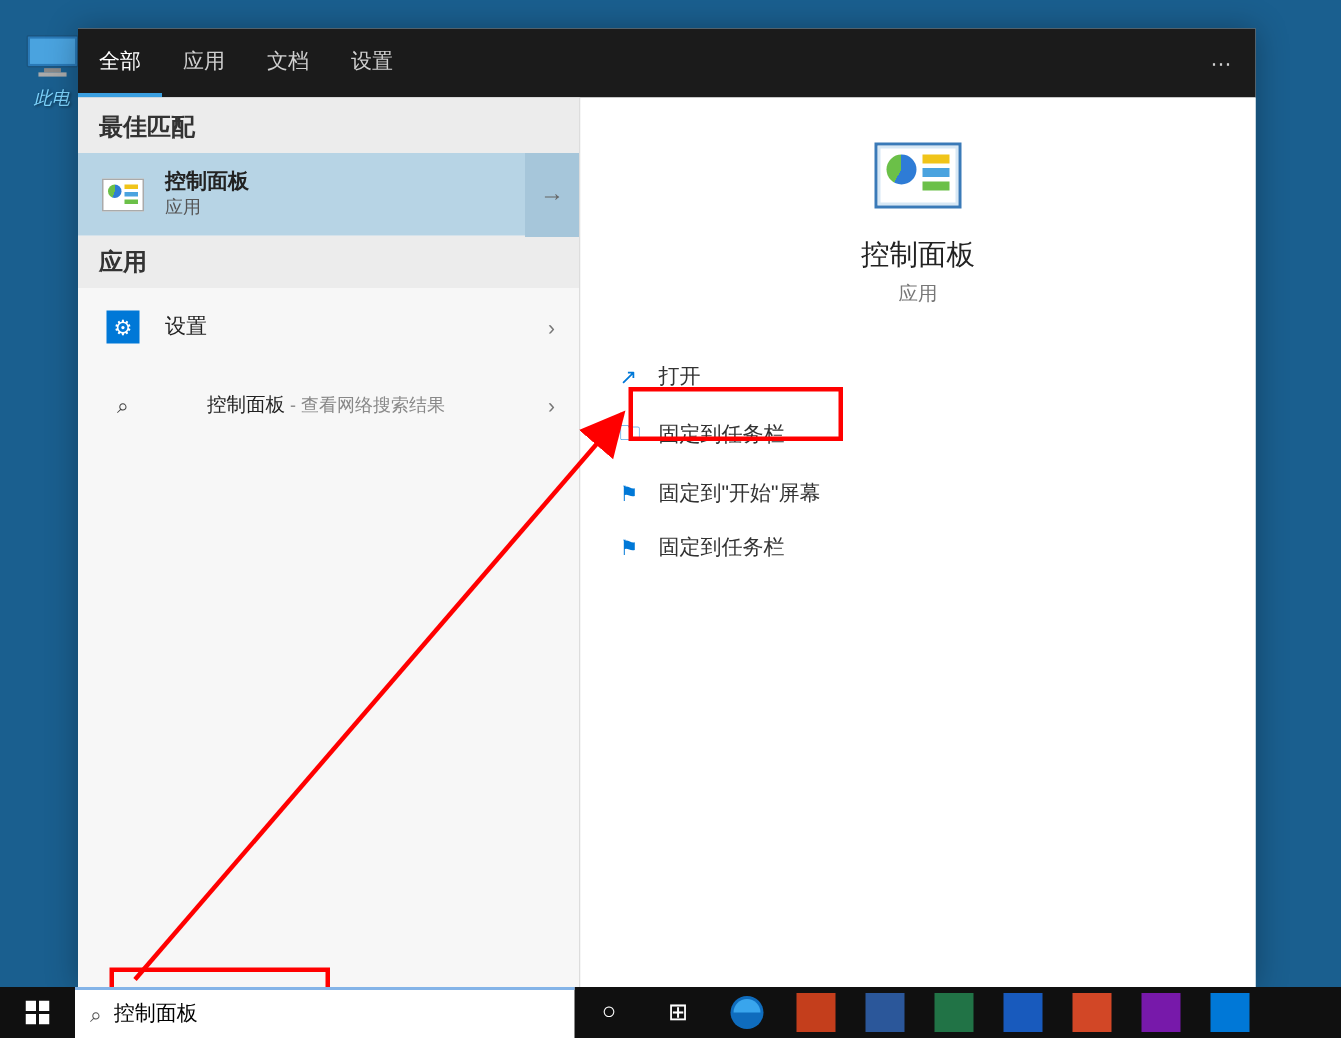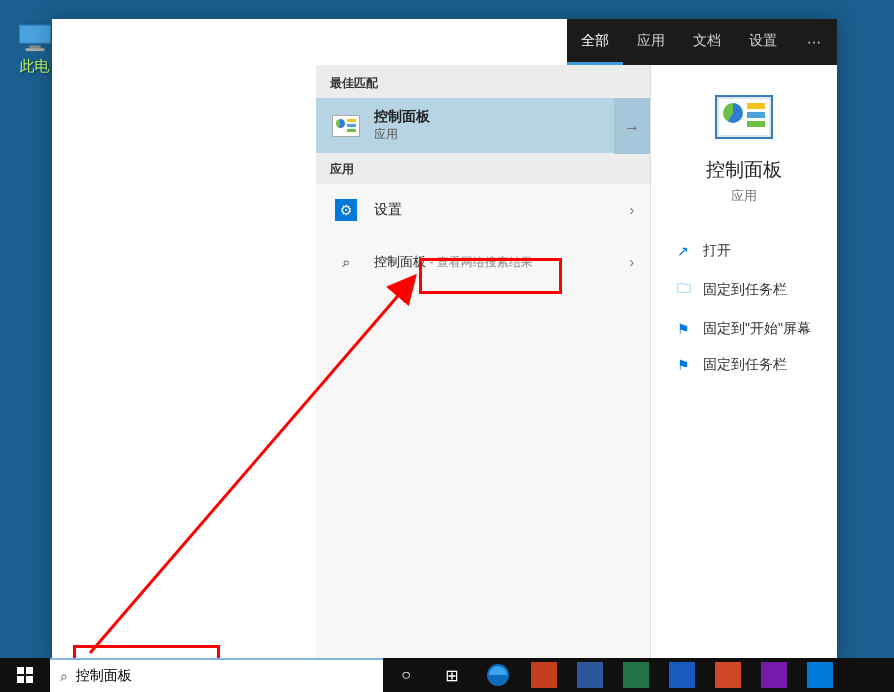--- a/index.html
+++ b/index.html
@@ -1,36 +1,36 @@
 <!DOCTYPE html>
 <html><head>
 <meta charset="utf-8">
 <style>
   * { box-sizing: border-box; margin: 0; padding: 0; font-family: "Microsoft YaHei", "Segoe UI", sans-serif; }
   body { width: 894px; height: 692px; background: #1a5f8f; overflow: hidden; position: relative; }
   
-  .desktop-icon { position: absolute; top: 22px; left: 12px; text-align: center; color: #bef264; font-size: 15px; width: 45px; }
+  .desktop-icon { position: absolute; top: 22px; left: 12px; text-align: center; color: #7dd3fc; font-size: 12px; width: 45px; font-style: italic; }
   .desktop-icon svg { width: 38px; height: 30px; }
   .desktop-icon .label { margin-top: 2px; text-shadow: 1px 1px 2px rgba(0,0,0,.5); }
 
-  .search-panel { position: absolute; top: 19px; left: 52px; width: 785px; height: 640px; background: #fff; box-shadow: 0 0 20px rgba(0,0,0,.3); display: flex; flex-direction: column; align-items: flex-end; }
+  .search-panel { position: absolute; top: 19px; left: 52px; width: 785px; height: 640px; background: #fff; box-shadow: 0 0 20px rgba(0,0,0,.3); display: flex; flex-direction: column; }
   
   .tab-bar { background: #1b1b1b; height: 46px; display: flex; align-items: stretch; color: #d0d0d0; font-size: 14px; }
   .tab { padding: 0 14px; display: flex; align-items: center; cursor: pointer; border-bottom: 3px solid transparent; }
   .tab.active { color: #fff; border-bottom-color: #3a9fe0; }
   .tab-bar .spacer { flex: 1; }
   .tab-bar .feedback { padding: 0 14px; display:flex; align-items:center; cursor:pointer; }
   .tab-bar .more-icon { padding: 0 16px; display:flex; align-items:center; cursor:pointer; color:#d0d0d0; }
   .tab-bar .caret { margin-left:4px; font-size:10px; }
 
   .body-row { flex:1; display:flex; }
   .left-col { width: 335px; background:#f7f7f7; border-right:1px solid #ddd; display:flex; flex-direction:column; }
   .right-col { flex:1; background:#fff; }
 
-  .section-header { font-size:12px; font-weight:600; color:#333; padding: 8px 14px 6px; background:#ececec; }
+  .section-header { font-size:16px; font-weight:600; color:#333; padding: 8px 14px 6px; background:#ececec; }
   .section-header.first { padding-top:10px; }
   
   .result-row { display:flex; align-items:center; padding: 10px 14px; cursor:pointer; position:relative; }
   .result-row.selected { background:#b7d4e5; }
   .result-row .icon-box { width:32px; height:32px; display:flex; align-items:center; justify-content:center; margin-right:12px; }
   .result-row .titles { flex:1; }
   .result-row .title { font-size:14px; color:#222; }
   .result-row.selected .title { font-weight:600; }
   .result-row .subtitle { font-size:12px; color:#555; }
   .result-row .arrow-box { width:36px; height:56px; display:flex; align-items:center; justify-content:center; position:absolute; right:0; top:0; bottom:0; }
@@ -38,21 +38,21 @@
   .result-row .arrow { color:#666; font-size:16px; }
   .result-row .chev { color:#777; font-size:14px; position:absolute; right:16px; }
 
   .cp-icon { width:28px; height:22px; background:#fff; border:1px solid #aaa; position:relative; }
   .cp-icon::before { content:""; position:absolute; left:3px; top:3px; width:9px; height:9px; border-radius:50%; background:conic-gradient(#2e7cd6 0 200deg,#6bc048 200deg 360deg);}
   .cp-icon::after { content:""; position:absolute; right:3px; top:3px; width:9px; height:3px; background:#f0c419; box-shadow: 0 5px 0 #4aa3df, 0 10px 0 #6bc048; }
 
   .gear-icon { width:22px; height:22px; background:#0078d7; display:flex; align-items:center; justify-content:center; color:#fff; font-size:14px; }
   .search-smicon { color:#444; font-size:14px; }
 
-  .web-result .title { font-size:13px; }
+  .web-result .title { font-size:13px;margin-left:28px; }
   .web-result .hint { color:#888; font-size:12px; }
 
   .preview { text-align:center; padding-top:30px; }
   .preview-icon { width:58px; height:44px; margin:0 auto 18px; background:#fff; border:2px solid #3a7ab8; position:relative; box-shadow: inset 0 0 0 2px #d7e8f5; }
   .preview-icon::before { content:""; position:absolute; left:6px; top:6px; width:20px; height:20px; border-radius:50%; background:conic-gradient(#2e7cd6 0 210deg,#6bc048 210deg 360deg);}
   .preview-icon::after { content:""; position:absolute; right:6px; top:6px; width:18px; height:6px; background:#f0c419; box-shadow: 0 9px 0 #4aa3df, 0 18px 0 #6bc048; }
   .preview-title { font-size:19px; color:#222; margin-bottom:4px; }
   .preview-sub { font-size:13px; color:#777; margin-bottom:28px; }
 
   .actions { text-align:left; padding: 0 22px; }

